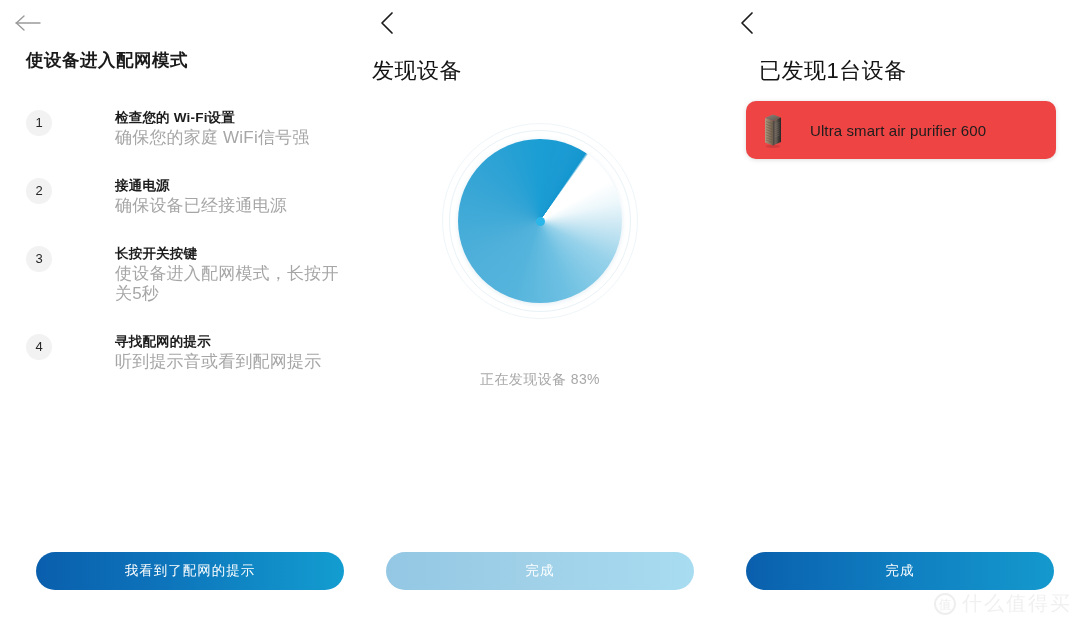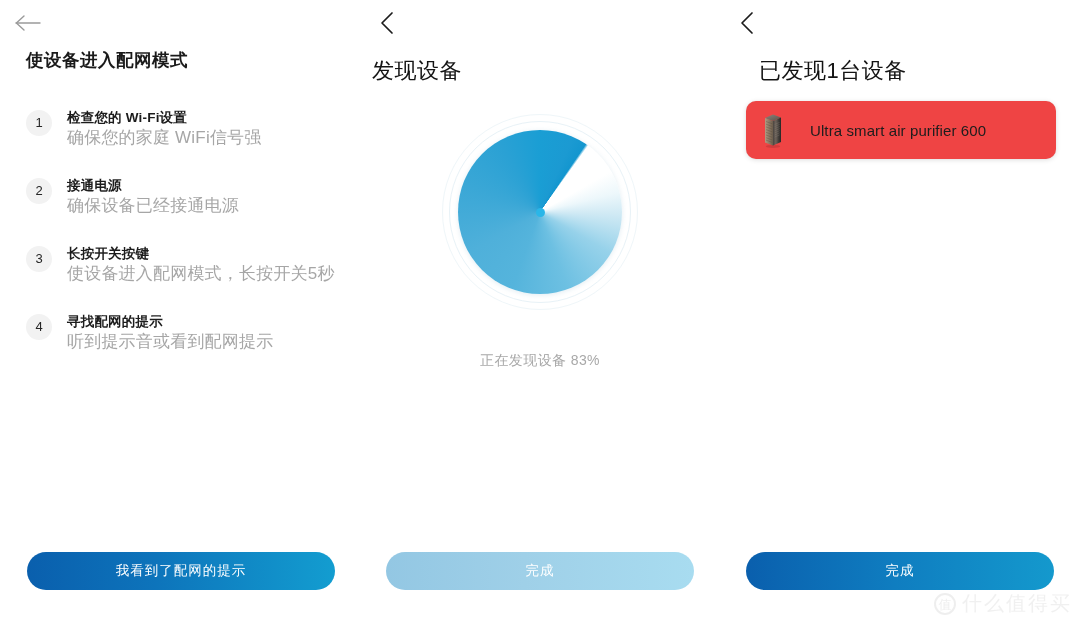--- a/index.html
+++ b/index.html
@@ -80,45 +80,46 @@
     height: 26px;
     border-radius: 50%;
     background: #f2f2f2;
     color: #262626;
     font-size: 13px;
     line-height: 26px;
     text-align: center;
     margin-top: 2px;
     margin-right: 15px;
   }
-  .step-body { padding-top: 0; }
+  .step-body { padding-top: 0; margin-left: 48px; }
   .step-title {
     font-size: 13.5px;
     font-weight: 700;
     color: #1c1c1c;
     line-height: 19px;
     letter-spacing: .2px;
   }
   .step-desc {
     font-size: 17px;
     color: #a6a6a6;
     line-height: 20px;
     margin-top: 1px;
     letter-spacing: .2px;
   }
 
   
   .progress-wrap {
     position: absolute;
     left: 0;
-    top: 114px;
+    top: 123px;
     width: 360px;
     display: flex;
     flex-direction: column;
     align-items: center;
+    gap: 10px;
   }
   .ring-outer {
     position: relative;
     width: 196px;
     height: 196px;
     border-radius: 50%;
   }
   .ring-halo-1,
   .ring-halo-2 {
     position: absolute;
@@ -209,21 +210,21 @@
     display: flex;
     align-items: center;
     justify-content: center;
     color: #ffffff;
     font-size: 13.5px;
     letter-spacing: 1px;
     cursor: pointer;
     font-family: inherit;
   }
   .panel-1 .cta {
-    left: 27px;
+    left: 36px;
     width: 308px;
     background: linear-gradient(90deg, #0a5fad 0%, #0d74bb 42%, #139dd0 100%);
   }
   .panel-2 .cta {
     left: 26px;
     width: 308px;
     background: linear-gradient(90deg, #93c7e3 0%, #9fd0e8 45%, #a8dcf0 100%);
     cursor: default;
   }
   .panel-3 .cta {

